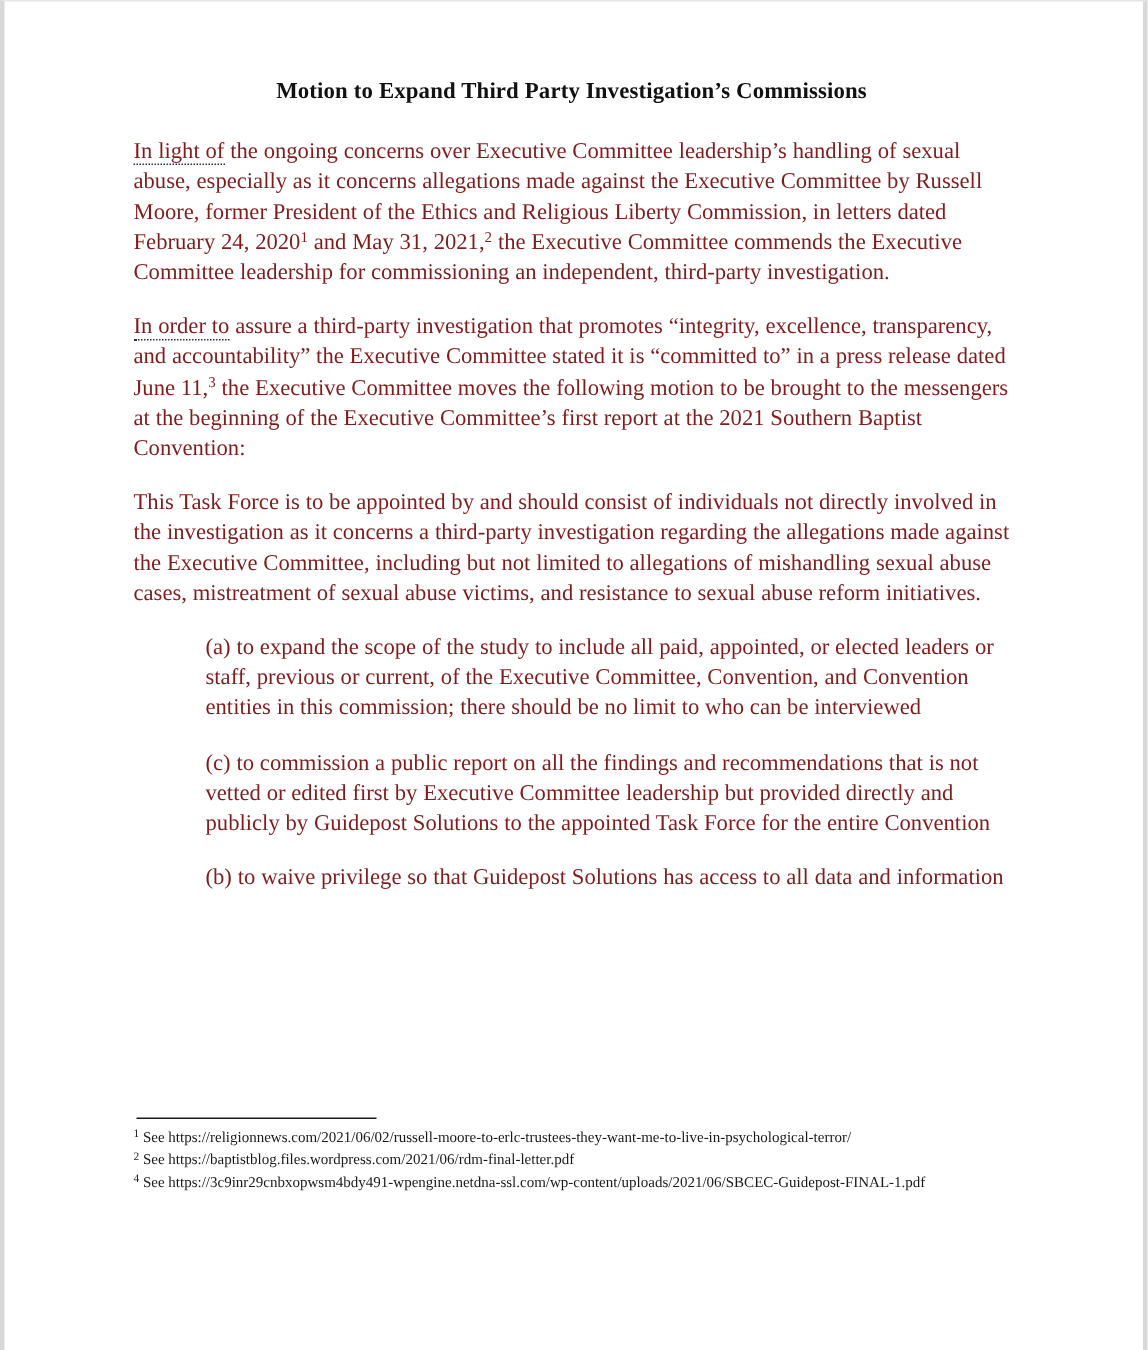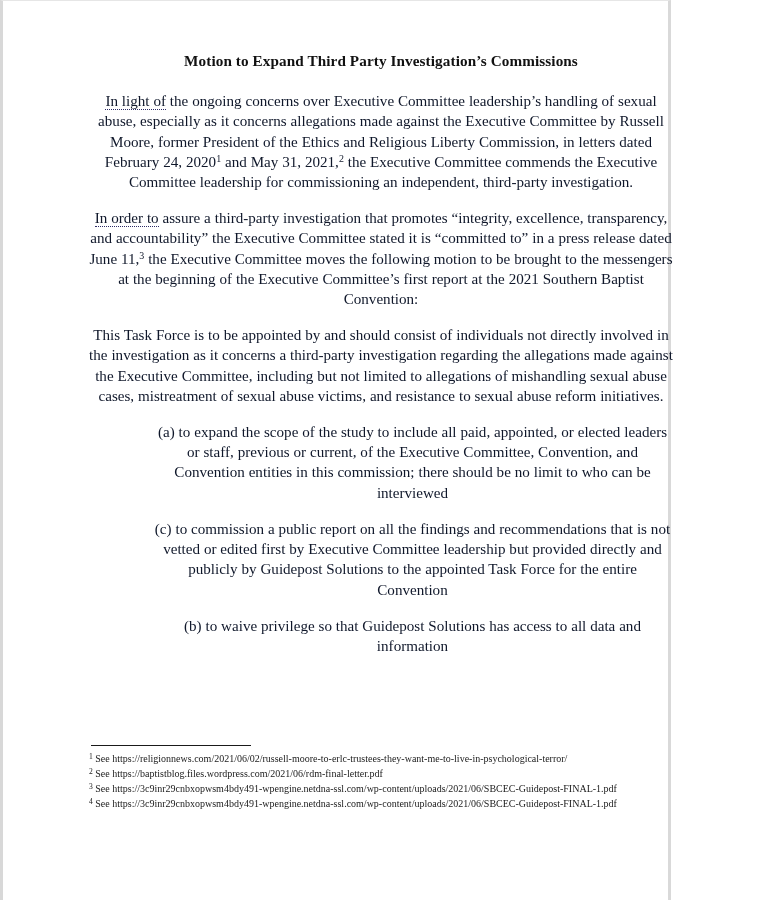--- a/index.html
+++ b/index.html
@@ -10,21 +10,21 @@
   }
   body {
     width: 765px;
     height: 900px;
     overflow: hidden;
     font-family: "Liberation Serif", "DejaVu Serif", serif;
     color: #1a1a1a;
   }
   .page {
     position: relative;
-    width: 671px;
+    width: 765px;
     height: 900px;
     background: #ffffff;
     box-sizing: border-box;
     border-left: 3px solid #d8d8d8;
     border-right: 3px solid #d9d9d9;
     border-top: 1px solid #e6e6e6;
     font-family: Liberation Serif, serif;
   }
   .page-inner {
     position: absolute;
@@ -42,26 +42,26 @@
     line-height: 1.25;
     color: #111;
   }
   .body-block {
     margin-top: 21px;
   }
   p.para {
     margin: 0 0 15.5px 0;
     font-size: 15.1px;
     line-height: 1.345;
-    text-align: center;
-    color: #0f172a;
+    text-align: left;
+    color: #7f1d1d;
     word-spacing: 0.1px;
   }
   p.para.indented {
-    margin-left: 63px;
+    margin-left: 48px;
     margin-bottom: 16px;
   }
   p.para:last-child {
     margin-bottom: 0;
   }
   .spell {
     border-bottom: 1px dotted #2b2b66;
     padding-bottom: 0px;
   }
   sup {
@@ -125,17 +125,16 @@
       <p class="para indented">(b) to waive privilege so that Guidepost Solutions has access to all data and information</p>
 
     </div>
   </div>
 
   <div class="footnotes">
     <div class="fn-rule"></div>
     <ul class="fn-list">
       <li class="fn-item"><sup>1</sup><span>See https://religionnews.com/2021/06/02/russell-moore-to-erlc-trustees-they-want-me-to-live-in-psychological-terror/</span></li>
       <li class="fn-item"><sup>2</sup><span>See https://baptistblog.files.wordpress.com/2021/06/rdm-final-letter.pdf</span></li>
-      <li class="fn-item"><sup>3</sup><span>See https://3c9inr29cnbxopwsm4bdy491-wpengine.netdna-ssl.com/wp-content/uploads/2021/06/SBCEC-Guidepost-FINAL-1.pdf</span></li>
       <li class="fn-item"><sup>4</sup><span>See https://3c9inr29cnbxopwsm4bdy491-wpengine.netdna-ssl.com/wp-content/uploads/2021/06/SBCEC-Guidepost-FINAL-1.pdf</span></li>
     </ul>
   </div>
 </div>
 
 </body></html>

